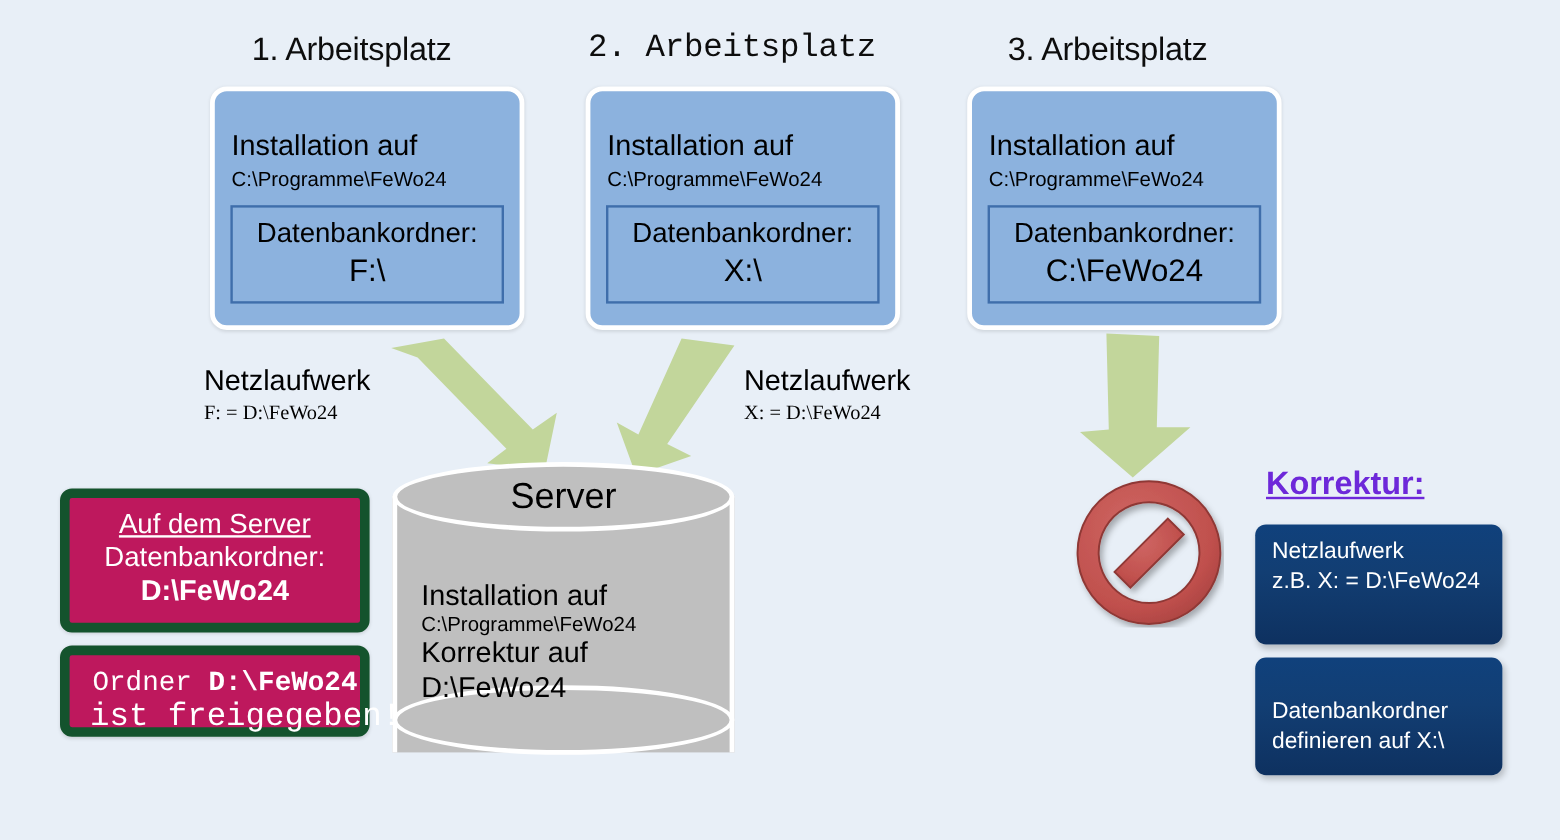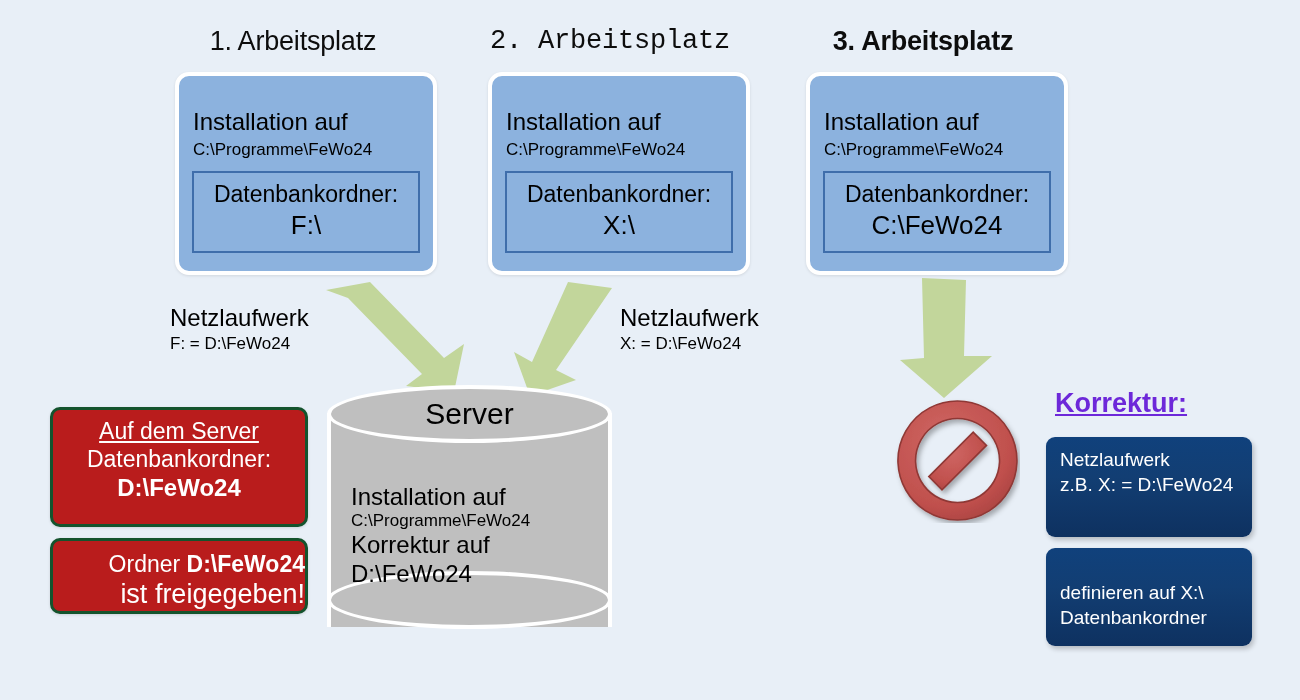--- a/index.html
+++ b/index.html
@@ -91,21 +91,21 @@
   .nl .nl-title {
     display: block;
     font-size: 24px;
     color: #000;
     line-height: 1.1;
   }
   .nl .nl-sub {
     display: block;
     font-size: 17px;
     color: #000;
-    font-family: Liberation Sans, sans-serif;
+    font-family: Liberation Serif, serif;
     margin-top: 3px;
   }
 
   
   .arrow-svg { position: absolute; overflow: visible; }
 
   
   #server-cylinder {
     position: absolute;
     left: 327px;
@@ -157,43 +157,44 @@
     left: 24px;
     top: 98px;
     z-index: 5;
   }
   .cyl-text .big { display:block; font-size: 24px; line-height: 1.18; color:#000; white-space: nowrap;}
   .cyl-text .small { display:block; font-size: 17px; line-height: 1.18; color:#000; white-space: nowrap;}
 
   
   .info-box {
     position: absolute;
-    background: #b91c1c;
-    border: 3px solid #14532d;
+    background: #be185d;
+    border: 8px solid #14532d;
     border-radius: 10px;
     box-sizing: border-box;
     color: #ffffff;
     box-shadow: 0 1px 3px rgba(0,0,0,0.12);
   }
   .ib-l1, .ib-l2, .ib-l3 {
     display: block;
     white-space: nowrap;
   }
   #server-info-box {
     left: 50px; top: 407px; width: 258px; height: 120px;
     text-align: center;
   }
   #server-info-box .ib-l1 { font-size: 23px; text-decoration: underline; margin-top: 8px;}
   #server-info-box .ib-l2 { font-size: 23px; margin-top: 1px;}
   #server-info-box .ib-l3 { font-size: 24px; font-weight: bold; margin-top: 1px;}
 
   #share-info-box {
     left: 50px; top: 538px; width: 258px; height: 76px;
-    text-align: right;
+    text-align: center;
     padding-left: 17px;
+    font-family: Liberation Mono, monospace;
   }
   #share-info-box .ib-l1 { font-size: 23px; margin-top: 10px;}
   #share-info-box .ib-l2 { font-size: 27px; margin-top: 1px;}
   #share-info-box b { font-weight: bold; }
 
   
   #prohibition-sign {
     position: absolute;
     left: 895px;
     top: 398px;
@@ -226,21 +227,21 @@
   .kor-line { display: block; white-space: nowrap; font-size: 19px; line-height: 1.32; }
   #kor-box-2 .kor-line:first-child { margin-top: 22px; }
 </style>
 </head>
 <body>
 
 <div id="stage">
 
   <div class="ws-title" style="left:178px; top:26px; width:230px;">1. Arbeitsplatz</div>
   <div class="ws-title" style="left:490px; top:26px; width:230px;font-family:Liberation Mono, monospace;">2. Arbeitsplatz</div>
-  <div class="ws-title" style="left:808px; top:26px; width:230px;font-weight:bold;">3. Arbeitsplatz</div>
+  <div class="ws-title" style="left:808px; top:26px; width:230px;">3. Arbeitsplatz</div>
 
   <div class="ws-card" id="ws-card-1" style="left:175px; top:72px; width:262px; height:203px;">
     <span class="ws-line1">Installation auf</span>
     <span class="ws-line2">C:\Programme\FeWo24</span>
     <div class="ws-inner">
       <span class="lbl">Datenbankordner:</span>
       <span class="val">F:\</span>
     </div>
   </div>
 
@@ -326,17 +327,17 @@
   </svg>
 
   <div id="korrektur-title">Korrektur:</div>
 
   <div class="kor-box" id="kor-box-1">
     <span class="kor-line">Netzlaufwerk</span>
     <span class="kor-line">z.B. X: = D:\FeWo24</span>
   </div>
 
   <div class="kor-box" id="kor-box-2">
+    <span class="kor-line">Datenbankordner</span>
     <span class="kor-line">definieren auf X:\</span>
-    <span class="kor-line">Datenbankordner</span>
   </div>
 
 </div>
 
 </body></html>

